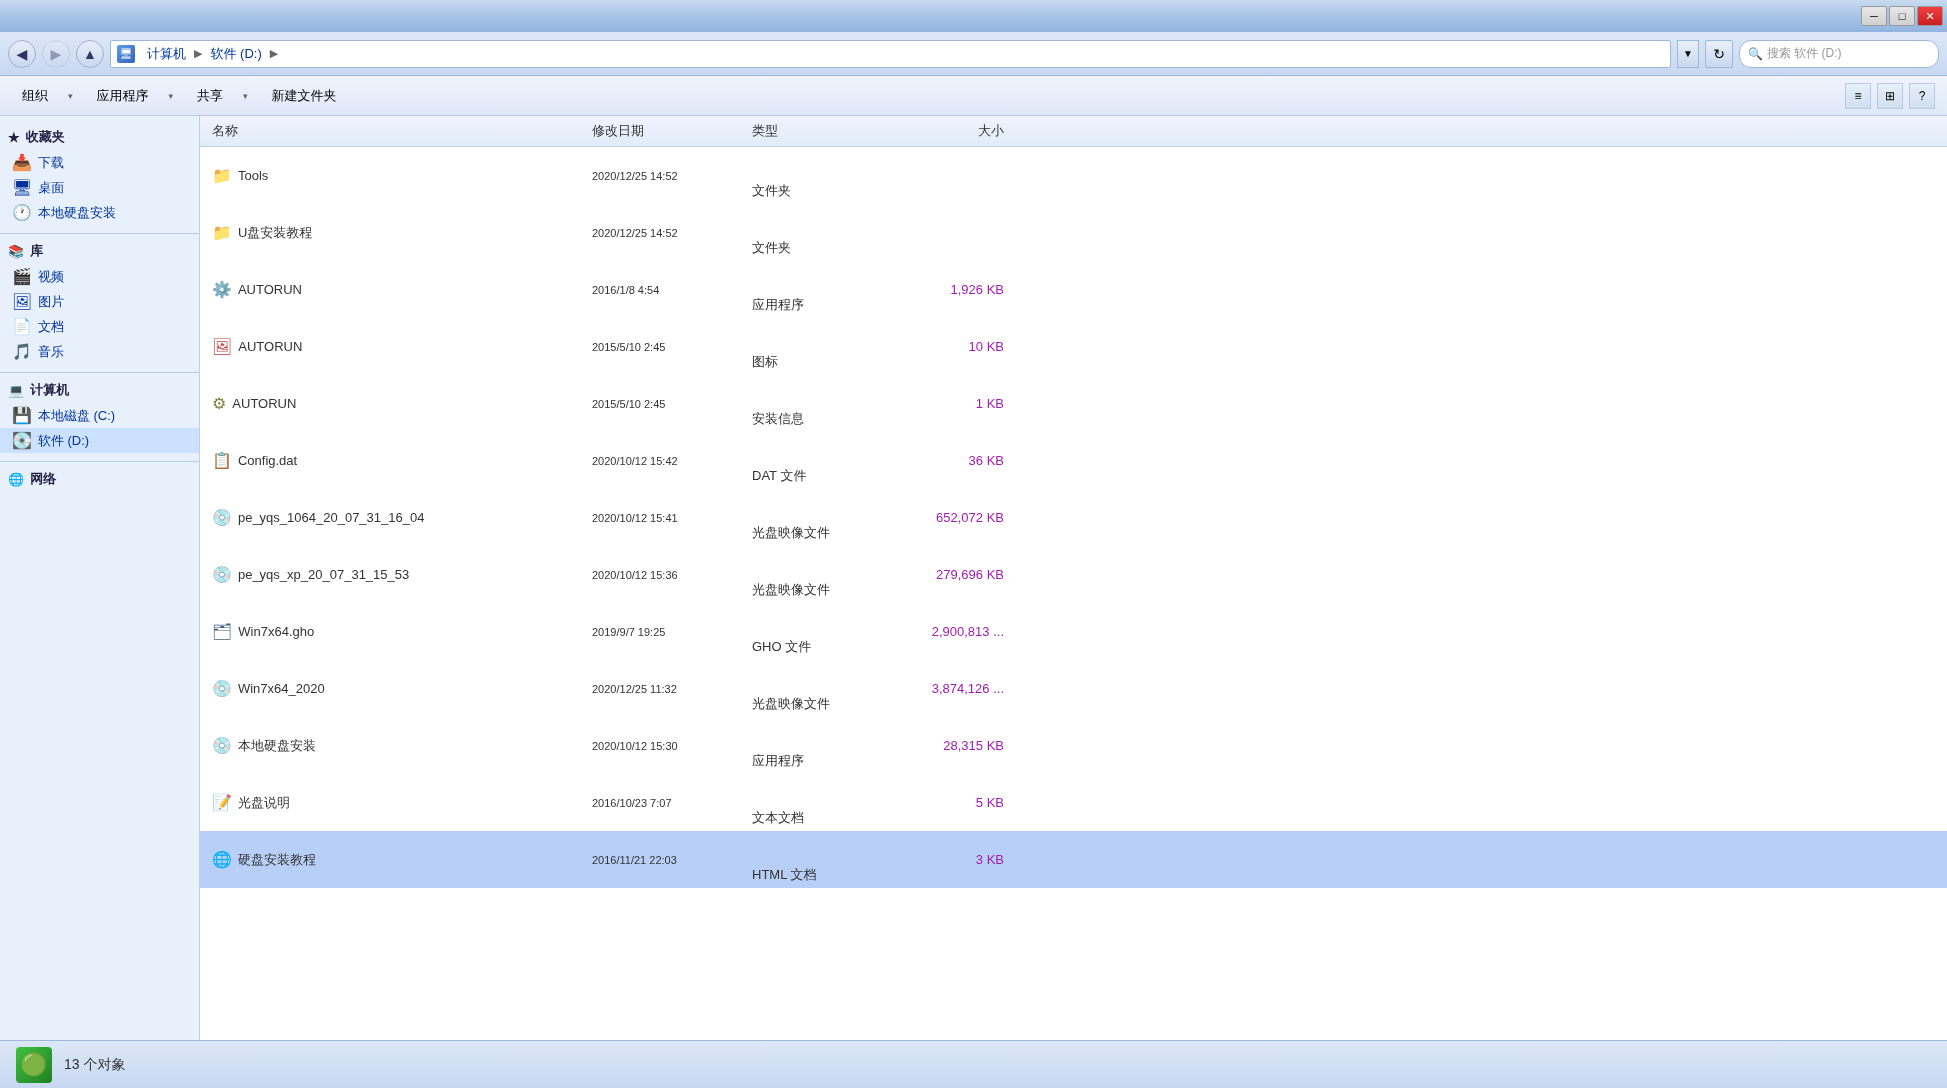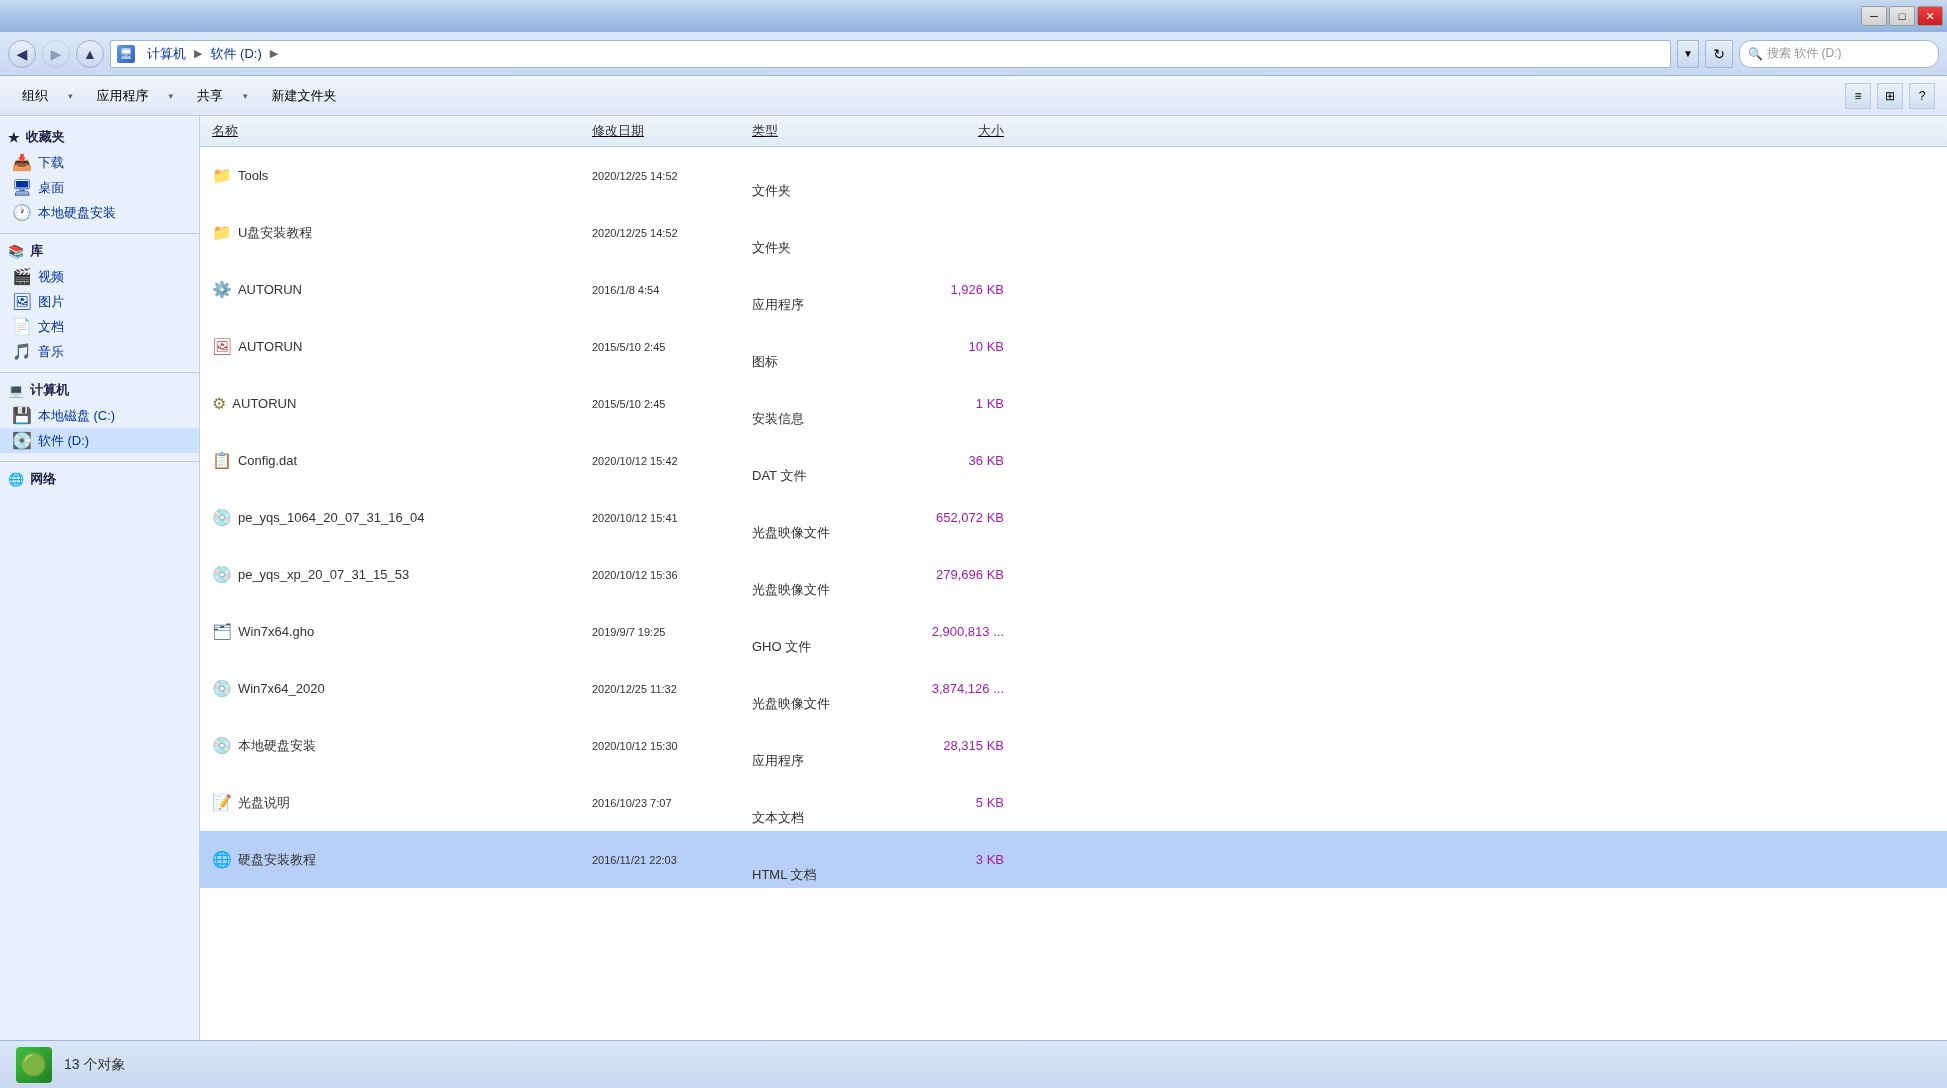--- a/index.html
+++ b/index.html
@@ -211,21 +211,20 @@
     }
     .file-list-header {
       display: flex;
       align-items: center;
       padding: 4px 8px;
       background: linear-gradient(to bottom, #f0f4fc, #e0ecf8);
       border-bottom: 1px solid #c0d0e8;
       position: sticky;
       top: 0;
       z-index: 10;
-      text-decoration: underline;
     }
     .col-name { width: 380px; padding: 2px 4px; font-size: 13px; color: #333; cursor: pointer; }
     .col-date { width: 160px; padding: 2px 4px; font-size: 13px; color: #333; cursor: pointer; }
     .col-type { width: 140px; padding: 2px 4px; font-size: 13px; color: #333; cursor: pointer; }
     .col-size { width: 120px; padding: 2px 4px; font-size: 13px; color: #333; cursor: pointer; text-align: right; }
 
     .file-row {
       display: flex;
       align-items: center;
       padding: 2px 8px;

